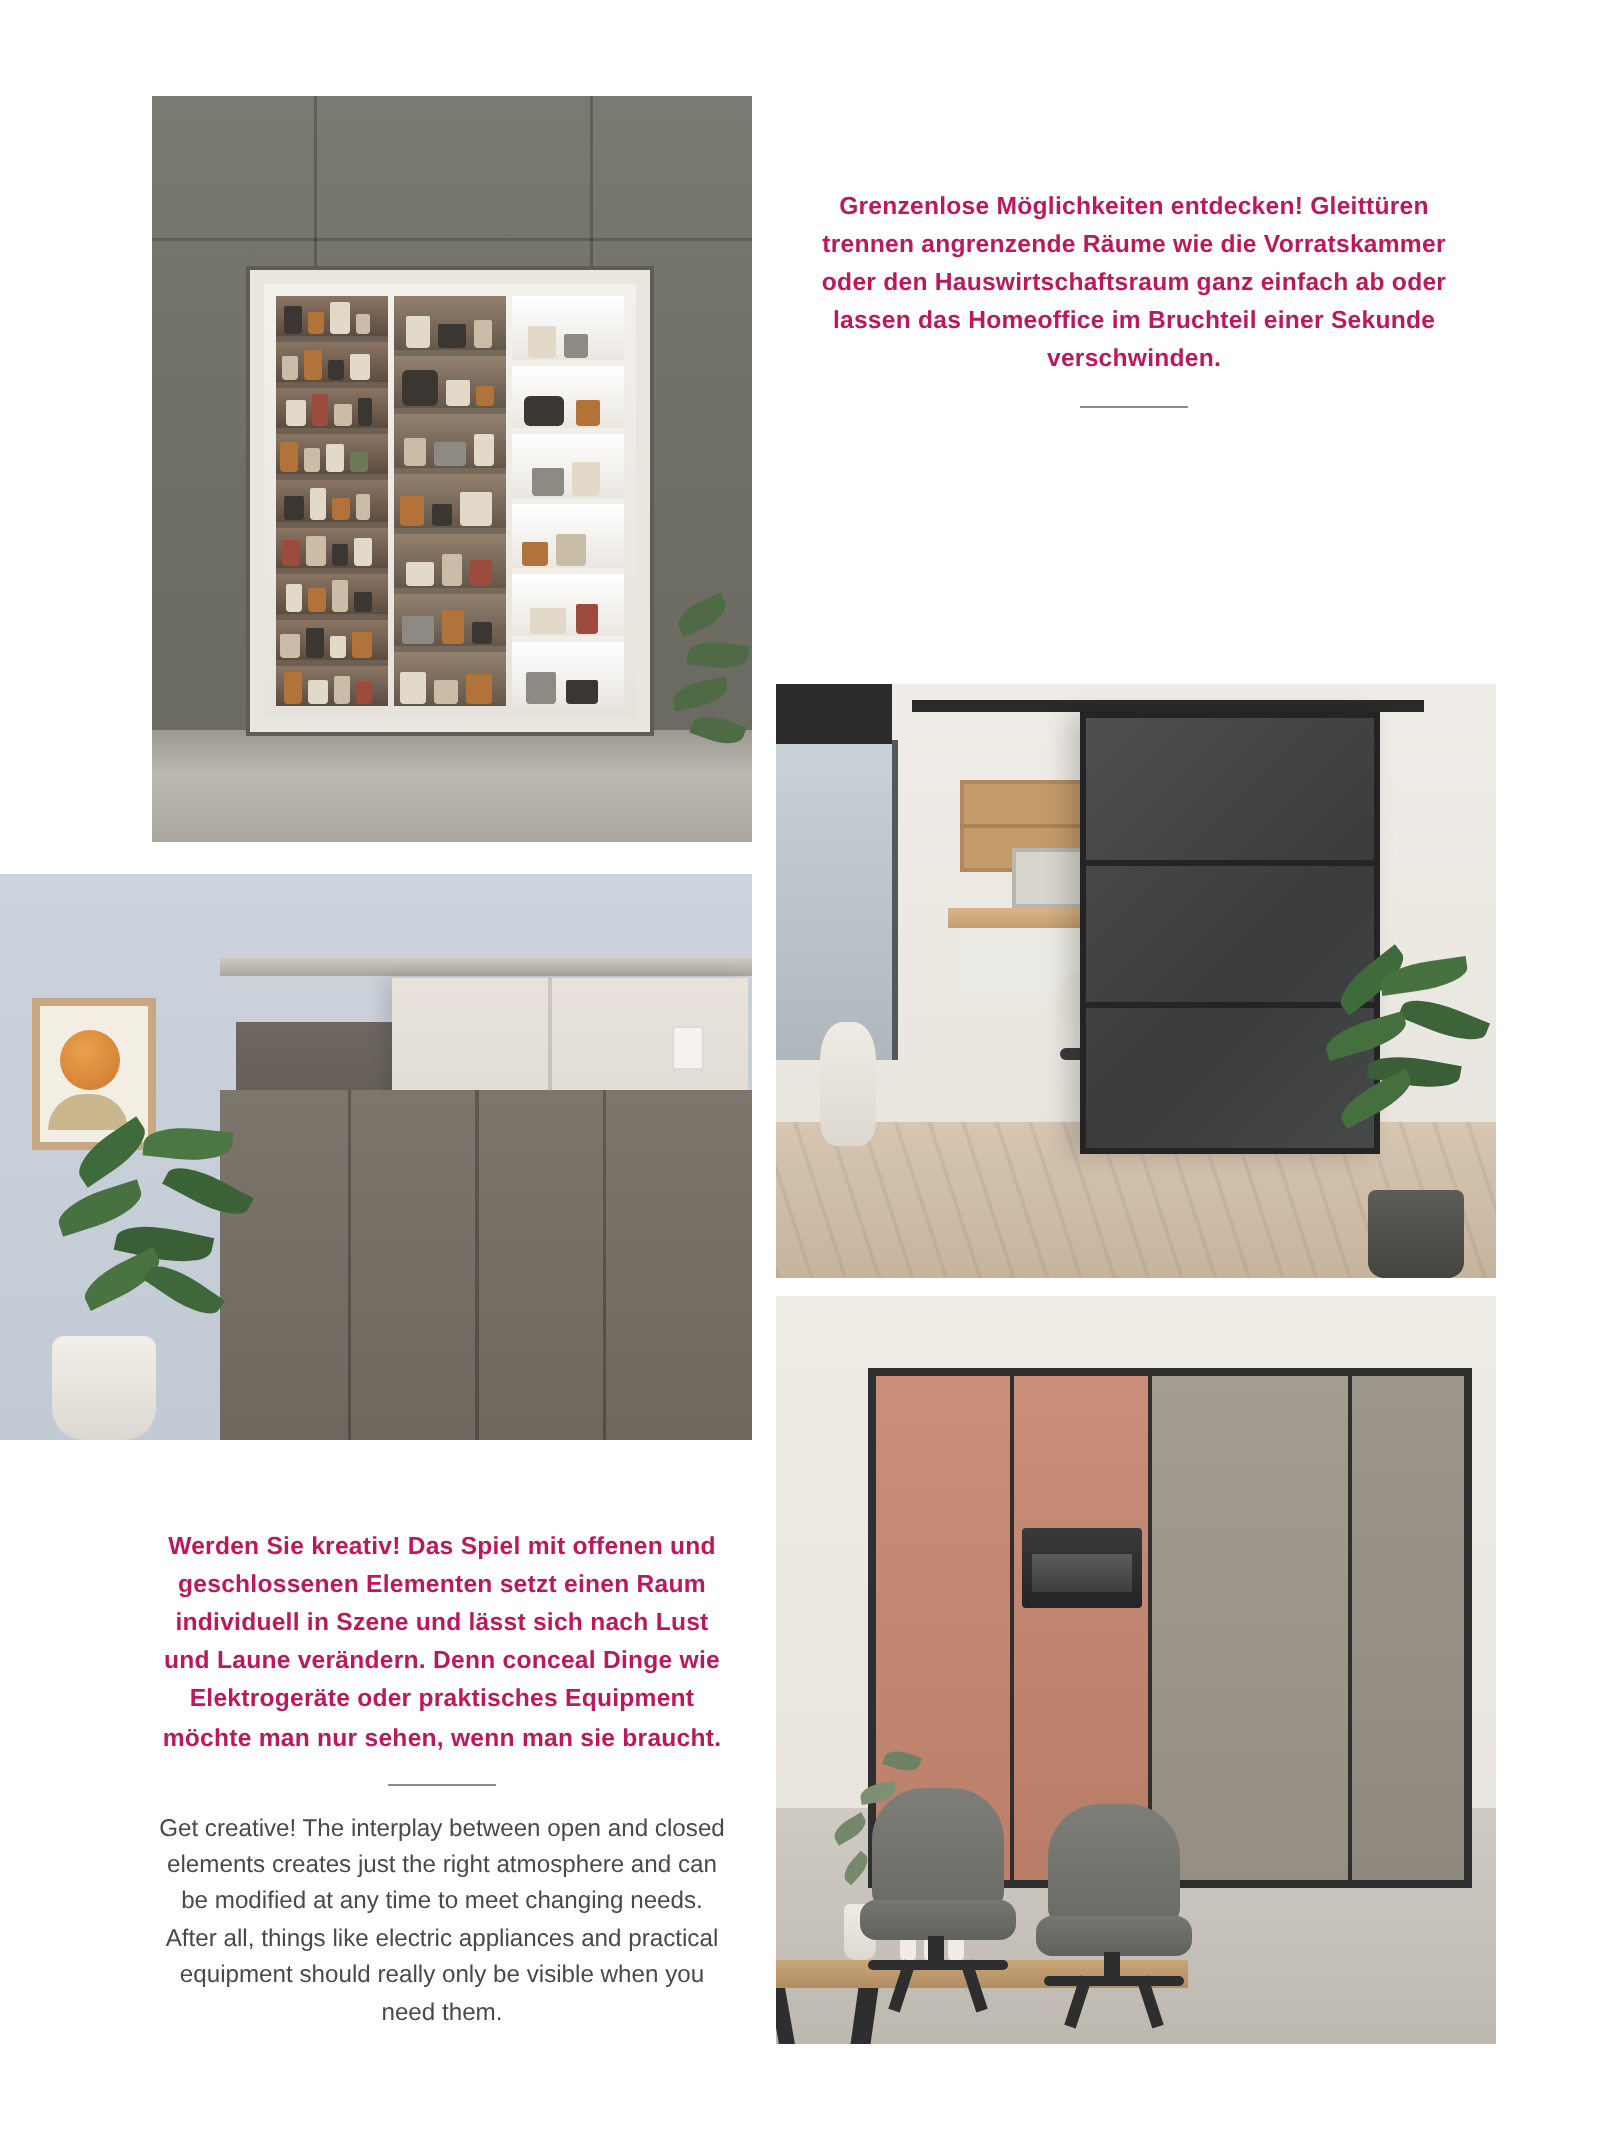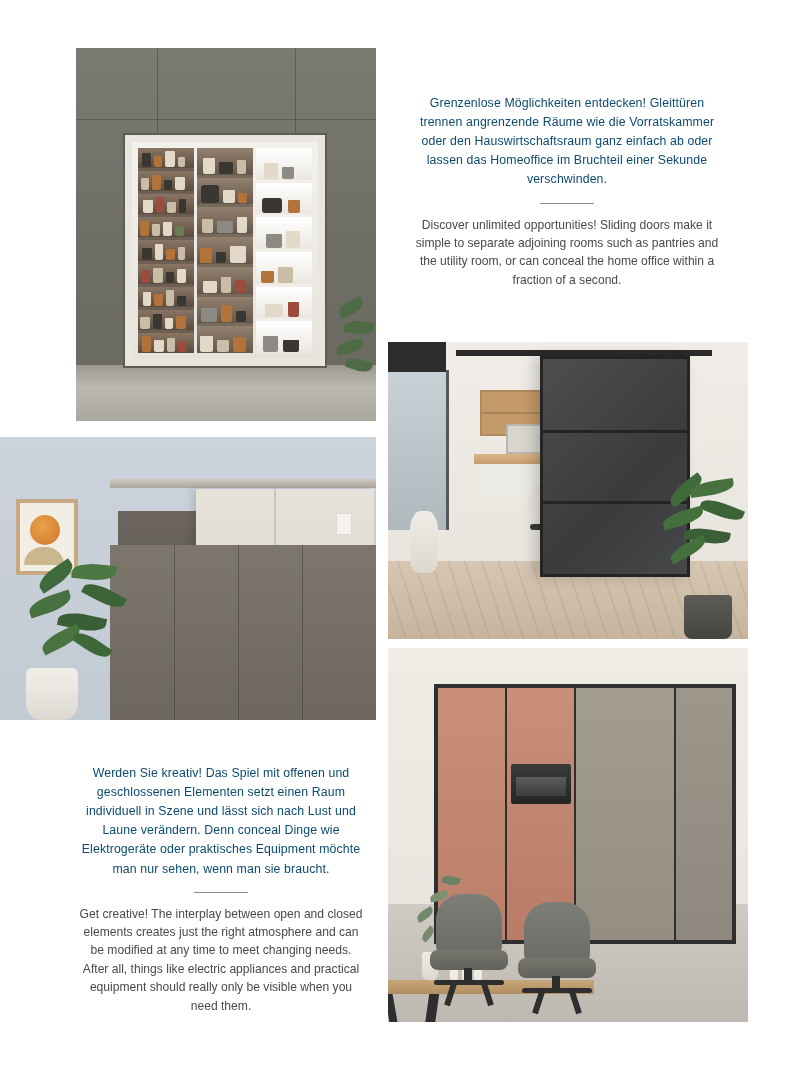--- a/index.html
+++ b/index.html
@@ -33,22 +33,22 @@
   }
 
   
   .textblock {
     position: absolute;
     text-align: center;
   }
   .t-de {
     font-size: 12.3px;
     line-height: 1.55;
-    font-weight: normal;
-    color: #0c4a6e;
+    font-weight: bold;
+    color: #be185d;
     letter-spacing: .01em;
   }
   .rule {
     width: 54px;
     height: 1px;
     background: #8c8a85;
     margin: 13px auto 11px auto;
   }
   .t-en {
     font-size: 12.1px;
@@ -463,21 +463,20 @@
         <span class="leaf" style="left:10px; top:30px; width:30px; height:13px; transform:rotate(8deg);"></span>
         <span class="leaf" style="left:2px; top:50px; width:28px; height:12px; transform:rotate(-12deg);"></span>
         <span class="leaf" style="left:12px; top:68px; width:26px; height:12px; transform:rotate(20deg);"></span>
       </div>
     </div>
   </div>
 
   <div class="textblock" id="text-top">
     <p class="t-de">Grenzenlose Möglichkeiten entdecken! Gleittüren trennen angrenzende Räume wie die Vorratskammer oder den Hauswirtschaftsraum ganz einfach ab oder lassen das Homeoffice im Bruchteil einer Sekunde verschwinden.</p>
     <div class="rule"></div>
-    <p class="t-en">Discover unlimited opportunities! Sliding doors make it simple to separate adjoining rooms such as pantries and the utility room, or can conceal the home office within a fraction of a second.</p>
   </div>
 
   <div class="photo" id="photo-office">
     <div class="ph-inner">
       <div class="off-wall"></div>
       <div class="off-window"></div>
       <div class="off-floor"></div>
       <div class="off-rail"></div>
       <div class="off-niche2">
         <div class="off-files"></div>

